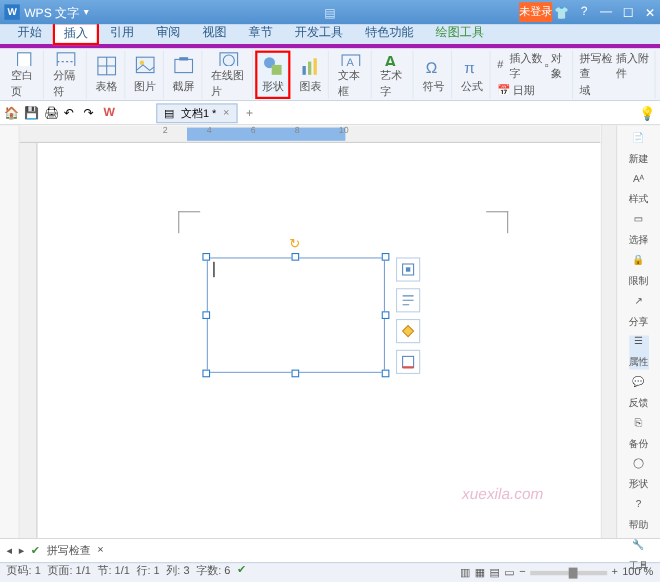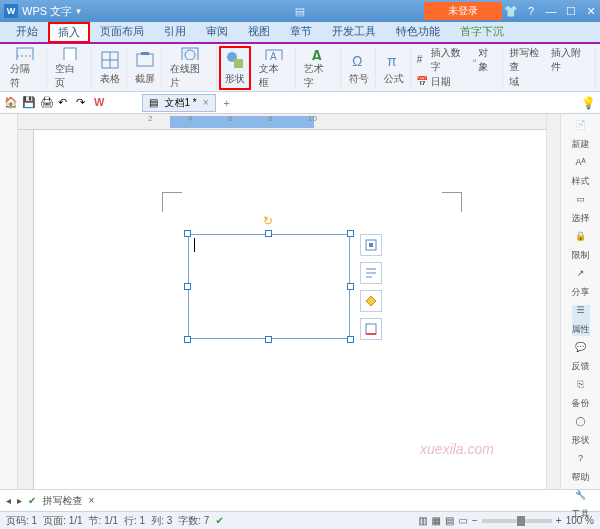--- a/index.html
+++ b/index.html
@@ -4,26 +4,26 @@
 <style>
 * { margin: 0; padding: 0; box-sizing: border-box; font-family: "Microsoft YaHei", Arial, sans-serif; }
 body { width: 600px; height: 529px; overflow: hidden; background: #fff; font-size: 11px; }
 
 
 .titlebar { height: 22px; background: linear-gradient(#6fa9e0,#5190d0); display: flex; align-items: center; color: #fff; position: relative; }
 .app-icon { width: 14px; height: 14px; background:#2b79c7; margin: 0 4px; display:inline-flex;align-items:center;justify-content:center;font-size:9px;font-weight:bold;color:#fff;}
 .app-title { font-size: 11px; }
 .title-center { position:absolute; left:50%; transform:translateX(-50%); display:flex; align-items:center; gap:4px; font-size:11px;}
 .title-right { margin-left:auto; display:flex; align-items:center; }
-.login-btn { background:#ff6a2b; color:#fff; padding:2px 24px; font-size:10px;}
+.login-btn { background:#ff6a2b; color:#fff; padding:2px 0; font-size:10px;}
 .win-icons { display:flex; gap:2px;}
 .win-icons span { width:18px; height:18px; display:inline-flex;align-items:center;justify-content:center;}
 
 
-.menu-tabs { height: 22px; background:#d9e8f8; display:flex; align-items:flex-end; padding-left:6px; border-bottom:2px solid #a21caf;}
+.menu-tabs { height: 22px; background:#d9e8f8; display:flex; align-items:flex-end; padding-left:6px; border-bottom:4px solid #a21caf;}
 .menu-tabs div { padding: 3px 10px; font-size:11px; color:#2b5a8a; cursor:pointer; }
 .menu-tabs .active { background:#fff; border:1px solid #b0c8e0; border-bottom:1px solid #fff; margin-bottom:-1px;}
 .menu-tabs .highlight { border:2px solid #ff0000; padding:1px 8px;}
 
 
 .ribbon { height: 48px; background:#f0f4fa; border-bottom:1px solid #c8d4e4; display:flex; align-items:center; padding:0 4px; gap:2px;}
 .rgroup { display:flex; flex-direction:column; align-items:center; justify-content:center; padding:0 6px; height:44px; border-right:1px solid #e0e8f0; font-size:10px; color:#555;}
 .rgroup .ricon { width:20px; height:20px; margin-bottom:2px;}
 .rgroup.hl { border:2px solid #ff0000; padding:0 4px; background:#eaf2fb;}
 .ristack { display:flex; flex-direction:column; gap:1px; font-size:10px; color:#555; padding:0 4px; border-right:1px solid #e0e8f0; height:44px; justify-content:center;}
@@ -64,21 +64,21 @@
 .float-btns div { width:22px; height:22px; border:1px solid #bcd0e8; background:#fff; display:flex; align-items:center; justify-content:center;}
 
 .right-panel { width:40px; background:#f7f7f7; border-left:1px solid #e0e0e0; display:flex; flex-direction:column; align-items:center; gap:6px; padding-top:6px; font-size:9px; color:#555;}
 .right-panel .rp { text-align:center; cursor:pointer;}
 .rp .rpicon { width:18px; height:16px; display:block; margin:0 auto 2px;}
 
 .scroll-v { width:14px; background:#f0f0f0; border-left:1px solid #e0e0e0;}
 
 
 .spell-row { height:22px; background:#fff; border-top:1px solid #d8d8d8; display:flex; align-items:center; padding:0 6px; font-size:10px; color:#555; gap:6px;}
-.statusbar { height:18px; background:#eef2f8; border-top:1px solid #c8d4e4; display:flex; align-items:center; padding:0 6px; font-size:10px; color:#555; gap:6px;}
+.statusbar { height:18px; background:#eef2f8; border-top:1px solid #c8d4e4; display:flex; padding:0 6px; font-size:10px; color:#555; gap:6px;}
 .statusbar .sb-right{margin-left:auto; display:flex; align-items:center; gap:4px;}
 .zoom-track { width:70px; height:4px; background:#d0d0d0; position:relative;}
 .zoom-thumb { position:absolute; left:50%; top:-3px; width:8px; height:10px; background:#888;}
 
 .watermark { position:absolute; right:28px; bottom:24px; font-size:14px; color:rgba(220,140,180,0.6); font-style:italic;}
 
 svg { display:block; }
 </style>
 </head>
 <body>
@@ -98,72 +98,87 @@
       <span>—</span>
       <span>☐</span>
       <span>✕</span>
     </div>
   </div>
 </div>
 
 <div class="menu-tabs">
   <div>开始</div>
   <div class="highlight active">插入</div>
-  <div>页面布局</div>
   <div>引用</div>
   <div>审阅</div>
   <div>视图</div>
   <div>章节</div>
   <div>开发工具</div>
   <div>特色功能</div>
-  <div style="color:#3a8f3a;">首字下沉</div>
+  <div style="color:#3a8f3a;">绘图工具</div>
 </div>
 
 <div class="ribbon">
+  <div class="rgroup">
+      <svg class="ricon">
+        <rect x="4" y="2" width="12" height="16" fill="#fff" stroke="#5b8ac0"></rect>
+      </svg>
+      <span>空白页</span>
+    </div>
   <div class="rgroup">
       <svg class="ricon">
         <rect x="2" y="2" width="16" height="16" fill="none" stroke="#5b8ac0"></rect>
         <line x1="2" y1="10" x2="18" y2="10" stroke="#5b8ac0" stroke-dasharray="2"></line>
       </svg>
       <span>分隔符</span>
-    </div>
-  <div class="rgroup">
-      <svg class="ricon">
-        <rect x="4" y="2" width="12" height="16" fill="#fff" stroke="#5b8ac0"></rect>
-      </svg>
-      <span>空白页</span>
     </div>
   <div class="rgroup">
       <svg class="ricon">
         <rect x="2" y="2" width="16" height="16" fill="none" stroke="#5b8ac0"></rect>
         <line x1="2" y1="10" x2="18" y2="10" stroke="#5b8ac0"></line>
         <line x1="10" y1="2" x2="10" y2="18" stroke="#5b8ac0"></line>
       </svg>
       <span>表格</span>
     </div>
   <div class="rgroup">
       <svg class="ricon">
+        <rect x="2" y="2" width="16" height="14" fill="#e8f0fa" stroke="#5b8ac0"></rect>
+        <circle cx="7" cy="7" r="2" fill="#f5c94b"></circle>
+        <polyline points="2,14 8,9 14,14 18,11" fill="none" stroke="#5b8ac0"></polyline>
+      </svg>
+      <span>图片</span>
+    </div>
+  <div class="rgroup">
+      <svg class="ricon">
         <rect x="2" y="4" width="16" height="12" fill="none" stroke="#5b8ac0"></rect>
         <rect x="6" y="2" width="8" height="3" fill="#5b8ac0"></rect>
       </svg>
       <span>截屏</span>
     </div>
   <div class="rgroup">
       <svg class="ricon">
         <rect x="2" y="2" width="16" height="14" fill="#e8f0fa" stroke="#5b8ac0"></rect>
         <circle cx="10" cy="9" r="5" fill="none" stroke="#5b8ac0"></circle>
       </svg>
       <span>在线图片</span>
     </div>
   <div class="rgroup hl">
       <svg class="ricon">
         <circle cx="7" cy="7" r="5" fill="#6fa5dc"></circle>
         <rect x="9" y="9" width="9" height="9" fill="#9bc46b"></rect>
       </svg>
       <span>形状</span>
+    </div>
+  <div class="rgroup">
+      <svg class="ricon">
+        <rect x="3" y="10" width="3" height="8" fill="#5b8ac0"></rect>
+        <rect x="8" y="6" width="3" height="12" fill="#9bc46b"></rect>
+        <rect x="13" y="3" width="3" height="15" fill="#f5c94b"></rect>
+      </svg>
+      <span>图表</span>
     </div>
   <div class="rgroup">
       <svg class="ricon">
         <rect x="2" y="4" width="16" height="12" fill="none" stroke="#5b8ac0"></rect>
         <text x="6" y="14" font-size="10" fill="#5b8ac0">A</text>
       </svg>
       <span>文本框</span>
     </div>
   <div class="rgroup">
       <svg class="ricon">
@@ -311,21 +326,21 @@
   <span>拼写检查</span>
   <span>×</span>
 </div>
 
 <div class="statusbar">
   <span>页码: 1</span>
   <span>页面: 1/1</span>
   <span>节: 1/1</span>
   <span>行: 1</span>
   <span>列: 3</span>
-  <span>字数: 7</span>
+  <span>字数: 6</span>
   <span style="color:#3a8f3a;">✔</span>
   <div class="sb-right">
     <span>▥</span>
     <span>▦</span>
     <span>▤</span>
     <span>▭</span>
     <span>−</span>
     <div class="zoom-track">
         <div class="zoom-thumb"></div>
       </div>

